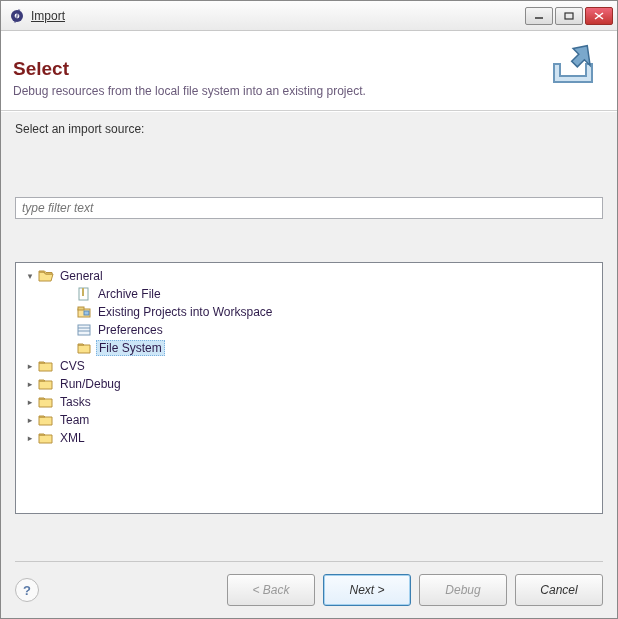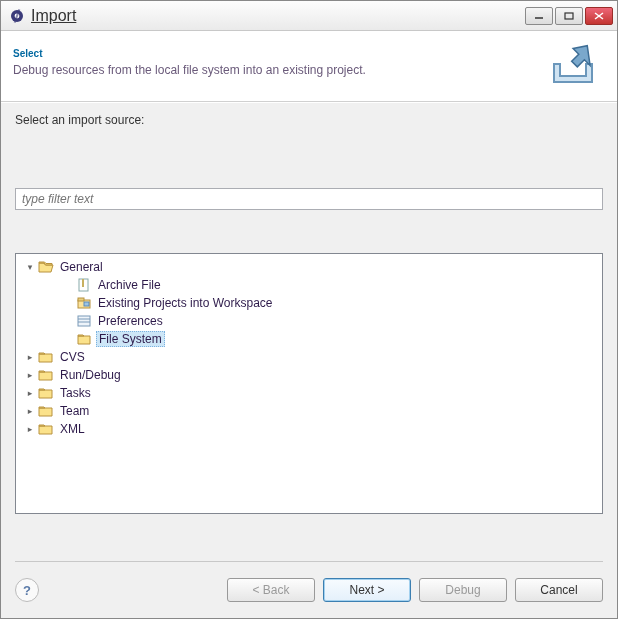--- a/index.html
+++ b/index.html
@@ -21,41 +21,41 @@
     background: linear-gradient(#fdfdfd, #eaeaea);
     border-bottom: 1px solid #c8c8c8;
     display: flex;
     align-items: center;
     padding: 0 4px 0 8px;
   }
   .titlebar .app-icon {
     width: 16px; height: 16px; margin-right: 6px;
     display:flex;align-items:center;justify-content:center;
   }
-  .titlebar .title { flex:1; color:#333; font-size:16px;text-decoration:underline; }
+  .titlebar .title { flex:1; color:#333; font-size:12px;text-decoration:underline; }
   .win-btns { display:flex; gap:2px; }
   .win-btn {
     width:28px; height:18px;
     border:1px solid #8a8a8a;
     background:linear-gradient(#f5f5f5,#dcdcdc);
     border-radius:2px;
     display:flex;align-items:center;justify-content:center;
     font-size:10px; color:#333;
   }
   .win-btn.close { background:linear-gradient(#e67,#c33531); border-color:#9a2d29; color:#fff; }
   
   .header {
     background:#fff;
     border-bottom:1px solid #d0d0d0;
     padding:10px 12px 12px 12px;
     display:flex;
     position:relative;
   }
   .header-text { flex:1; }
-  .header h1 { font-size:10px; font-weight:bold; margin:7px 0 4px 0; color:#0369a1;}
+  .header h1 { font-size:19px; font-weight:bold; margin:17px 0 4px 0; color:#7f1d1d;}
   .header .desc { color:#6a5a7a; font-size:12px; }
   .header-icon {
     width:64px; height:48px;
     display:flex;align-items:center;justify-content:center;
   }
   
   .body {
     flex:1;
     padding:10px 14px 0 14px;
     display:flex; flex-direction:column;
@@ -104,25 +104,25 @@
     display:flex; align-items:center;
     padding:0 14px;
   }
   .help-btn {
     width:24px;height:24px;border:1px solid #bbb;border-radius:12px;
     display:flex;align-items:center;justify-content:center;
     color:#5a7aa8;background:#fafafa;font-weight:bold;font-size:13px;
   }
   .footer-spacer{flex:1;}
   .btn {
-    min-width:88px; height:24px;
+    min-width:88px; height:32px;
     border:1px solid #999; background:linear-gradient(#fdfdfd,#e6e6e6);
     border-radius:3px; margin-left:8px;
     font-size:12px; color:#333;
-    display:inline-flex;align-items:center;justify-content:center;
+    display:inline-flex;align-items:center;justify-content:center;font-style:italic;
   }
   .btn.disabled { color:#9a9a9a; }
   .btn.default {
     border:1px solid #3c7fb1;
     box-shadow:0 0 0 1px #a3d1ef inset;
     background:linear-gradient(#f7fbff,#e4f0fb);
   }
   svg { display:block; }
 </style>
 </head>

